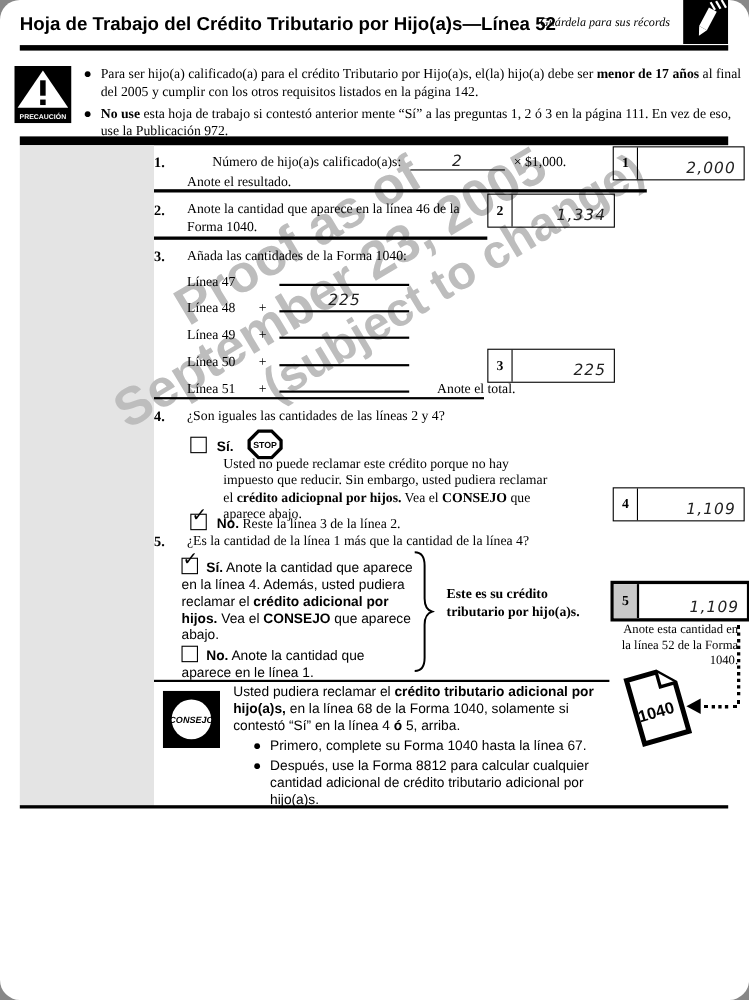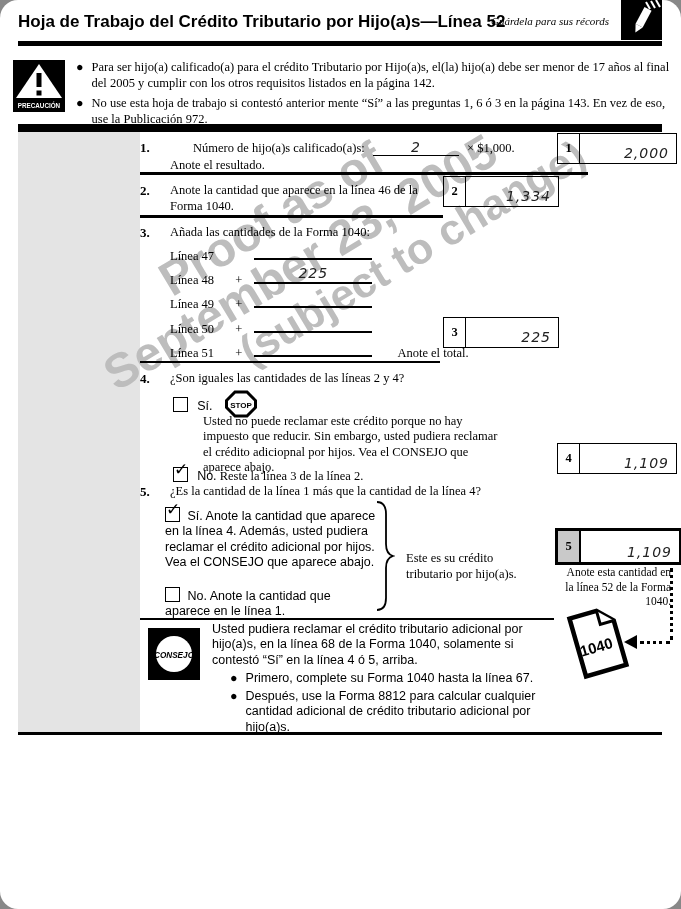--- a/index.html
+++ b/index.html
@@ -1,20 +1,20 @@
 <!DOCTYPE html>
 <html><head>
 <meta charset="utf-8">
 <style>
   html,body{margin:0;padding:0;background:#888;}
   #page{position:relative;width:681px;height:909px;background:#fff;overflow:hidden;
         font-family:"Liberation Serif",serif;font-size:12.5px;color:#000;border-radius:18px;}
   .abs{position:absolute;}
   .sans{font-family:"Liberation Sans",sans-serif;}
-  .b{font-weight:normal;margin-top:18px;}
+  .b{font-weight:bold;}
   .hand{font-family:"DejaVu Sans",sans-serif;font-style:italic;letter-spacing:1px;color:#222;font-size:14px;}
   .rule{background:#000;}
   
   #hdr-title{left:18px;top:12px;font-family:"Liberation Sans",sans-serif;font-weight:bold;font-size:17px;}
   #hdr-note{right:72px;top:15px;font-style:italic;font-size:11px;}
   
   #ws{left:18px;top:132px;width:644px;height:605px;}
   #ws .content{position:absolute;z-index:2;}
   .band{left:0;top:0;width:122px;height:601px;background:#e4e4e4;z-index:0;}
   .stepnum{font-weight:bold;font-size:13px;}
@@ -68,21 +68,21 @@
       <text x="26" y="48" fill="#fff" font-size="6.3" font-weight="bold" text-anchor="middle" font-family="Liberation Sans,sans-serif">PRECAUCIÓN</text>
     </svg>
   </div>
   <div class="abs" style="left:76px;top:60px;width:598px;line-height:1.25;">
     <div style="display:flex;gap:8px;margin-bottom:5px;">
       <span>●</span>
       <span><span>Para ser hijo(a) calificado(a) para el crédito Tributario por Hijo(a)s, el(la) hijo(a) debe ser </span><span class="b">menor de 17 años</span><span> al final del 2005 y cumplir con los otros requisitos listados en la página 142.</span></span>
     </div>
     <div style="display:flex;gap:8px;">
       <span>●</span>
-      <span><span class="b">No use</span><span> esta hoja de trabajo si contestó anterior mente “Sí” a las preguntas 1, 6 ó 3 en la página 143. En vez de eso, use la Publicación 972.</span></span>
+      <span><span class="b">No use</span><span> esta hoja de trabajo si contestó anterior mente “Sí” a las preguntas 1, 2 ó 3 en la página 111. En vez de eso, use la Publicación 972.</span></span>
     </div>
   </div>
 
   <div class="abs rule" style="left:18px;top:124px;width:644px;height:8px;"></div>
 
   <div id="wm" class="abs">
     <div class="w1">Proof as of</div>
     <div class="w2">September 23, 2005</div>
     <div class="w3">(subject to change)</div>
   </div>

